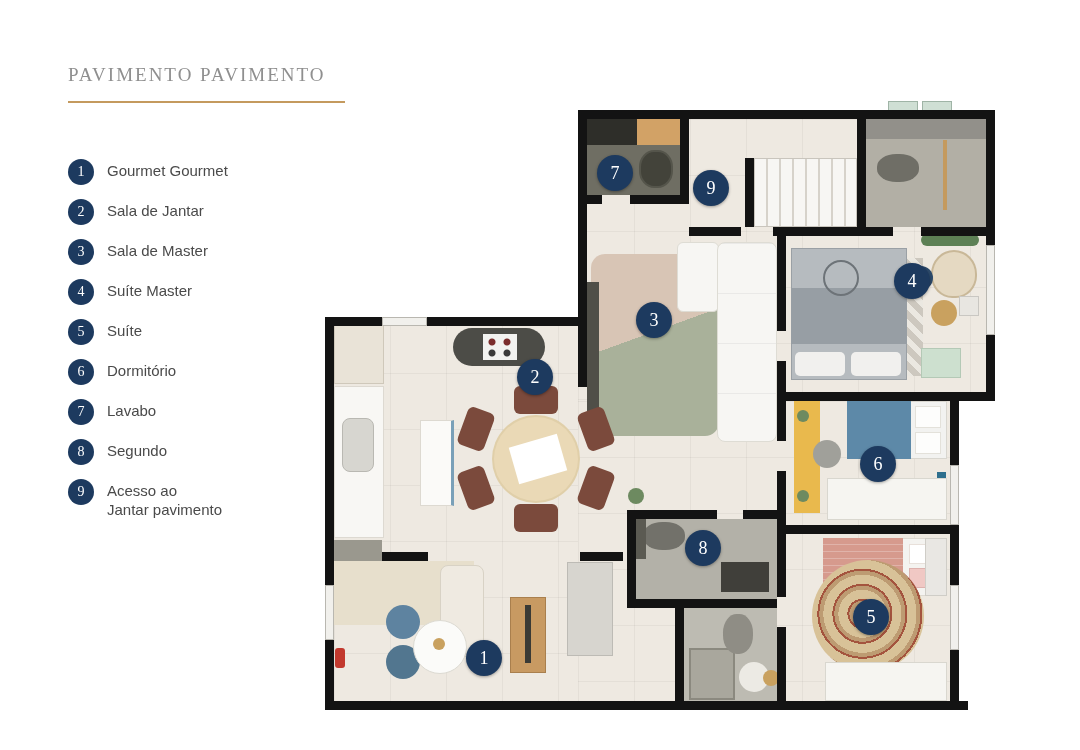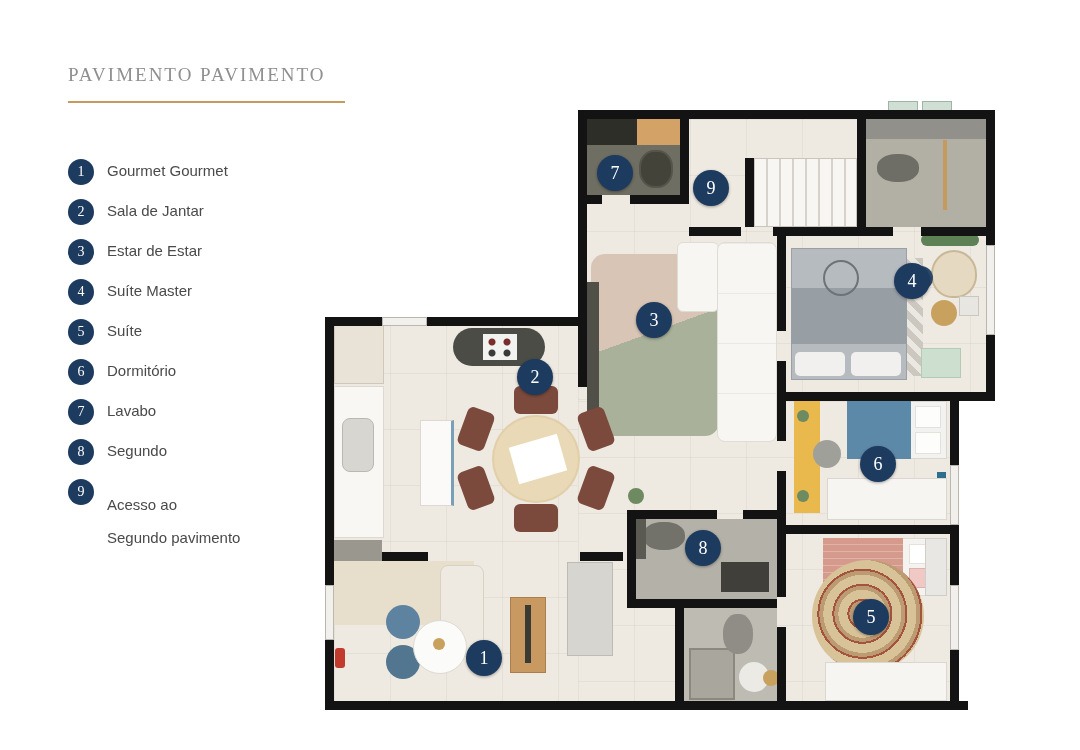--- a/index.html
+++ b/index.html
@@ -19,21 +19,21 @@
   }
   .rule{width:277px;height:2px;background:#c49a5e;margin-top:15px;}
   .legend{margin-top:56px;}
   .lrow{display:flex;align-items:flex-start;margin-bottom:14px;min-height:26px;}
   .lbadge{
     flex:0 0 26px;width:26px;height:26px;border-radius:50%;background:#1d3a5f;
     color:#fff;font-family:"Liberation Serif", serif;font-size:14px;
     display:flex;align-items:center;justify-content:center;
   }
   .ltext{margin-left:13px;font-size:15px;color:#4a4a4a;line-height:1.25;padding-top:3px;}
-  .ltext span{display:block;margin-top:14px;}
+  .ltext span{display:block;}
   
   .plan{position:absolute;left:325px;top:110px;width:670px;height:600px;}
   .f{position:absolute;background:#eee9e1;
      background-image:linear-gradient(rgba(0,0,0,0.045) 1px, transparent 1px),
        linear-gradient(90deg, rgba(0,0,0,0.045) 1px, transparent 1px);
      background-size:56px 56px;}
   .w{position:absolute;background:#131313;}
   .win{position:absolute;background:#f1f0ec;border:1px solid #b9b7b0;box-sizing:border-box;}
   .pb{
     position:absolute;width:36px;height:36px;border-radius:50%;background:#1d3a5f;
@@ -54,21 +54,21 @@
     <div class="lrow">
       <span class="lbadge">1</span>
       <span class="ltext">Gourmet Gourmet</span>
     </div>
     <div class="lrow">
       <span class="lbadge">2</span>
       <span class="ltext">Sala de Jantar</span>
     </div>
     <div class="lrow">
       <span class="lbadge">3</span>
-      <span class="ltext">Estar de Estar</span>
+      <span class="ltext">Sala de Master</span>
     </div>
     <div class="lrow">
       <span class="lbadge">4</span>
       <span class="ltext">Suíte Master</span>
     </div>
     <div class="lrow">
       <span class="lbadge">5</span>
       <span class="ltext">Suíte</span>
     </div>
     <div class="lrow">
@@ -80,21 +80,21 @@
       <span class="ltext">Lavabo</span>
     </div>
     <div class="lrow">
       <span class="lbadge">8</span>
       <span class="ltext">Segundo</span>
     </div>
     <div class="lrow">
       <span class="lbadge">9</span>
       <span class="ltext">
         <span>Acesso ao</span>
-        <span>Segundo pavimento</span>
+        <span>Jantar pavimento</span>
       </span>
     </div>
   </div>
 </div>
 
 <div class="plan">
 
   <div class="f" style="left:253px;top:9px;width:408px;height:282px;"></div>
   <div class="f" style="left:253px;top:291px;width:381px;height:300px;"></div>
   <div class="f" style="left:9px;top:207px;width:244px;height:384px;"></div>

